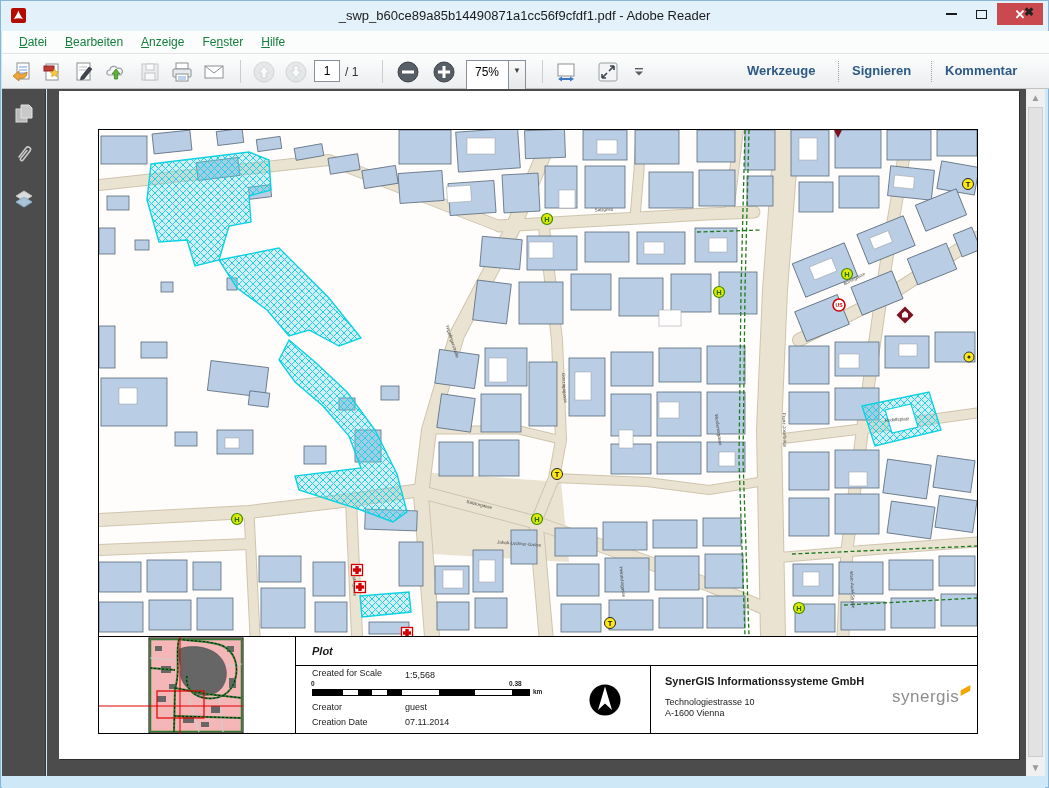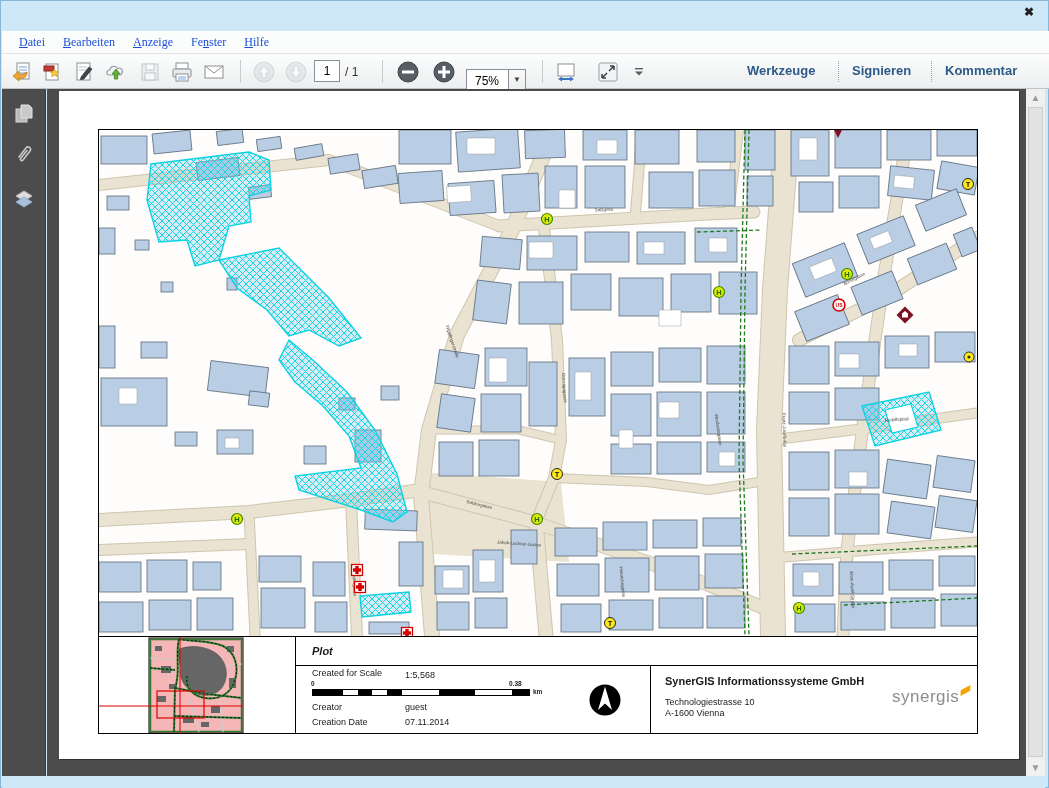--- a/index.html
+++ b/index.html
@@ -12,30 +12,30 @@
   #window-title { position:absolute; left:0; top:7px; width:100%; text-align:center; font-size:13px; color:#1b1b1b; }
   .win-btn { position:absolute; top:2px; height:22px; display:flex; align-items:center; justify-content:center; cursor:default; }
   #btn-min { left:936px; width:28px; }
   #btn-max { left:966px; width:28px; }
   #btn-close { left:996px; width:46px; background:#c9494e; color:#fff; font-size:13px; font-weight:bold; }
   .glyph-min { width:11px; height:2px; background:#1b1b1b; }
   .glyph-max { width:11px; height:9px; border:1.5px solid #1b1b1b; }
 
   
   #menubar { position:absolute; left:1px; top:30px; width:1047px; height:23px; background:#fbfcfc; border-bottom:1px solid #e3e3e3; display:flex; align-items:center; padding-left:8px; }
-  .menu-item { font-size:12px; color:#1d4ed8; padding:3px 9px; cursor:default;font-family:Liberation Serif, serif; }
+  .menu-item { font-size:12px; color:#15803d; padding:3px 9px; cursor:default; }
   #menu-close-x { position:absolute; right:14px; top:4px; font-size:12px; font-weight:bold; color:#222; }
 
   
   #toolbar { position:absolute; left:1px; top:53px; width:1047px; height:35px; background:linear-gradient(#fdfdfd,#eceeef); border-bottom:1px solid #bfc3c6; }
   .tb-btn { position:absolute; top:4px; width:28px; height:27px; display:flex; align-items:center; justify-content:center; border-radius:2px; }
   .tb-sep { position:absolute; top:6px; width:1px; height:23px; background:#c9cdd0; }
   #page-input { position:absolute; left:312px; top:6px; width:26px; height:22px; border:1px solid #8a9099; text-align:center; font-size:12px; background:#fff; }
   #page-total { position:absolute; left:343px; top:11px; font-size:12px; color:#333; }
-  #zoom-box { position:absolute; left:464px; top:15px; width:60px; height:32px; border:1px solid #8a9099; background:#fff; font-size:12px; }
+  #zoom-box { position:absolute; left:464px; top:6px; width:60px; height:32px; border:1px solid #8a9099; background:#fff; font-size:12px; }
   #zoom-value { position:absolute; left:8px; top:4px; }
   #zoom-drop { position:absolute; right:0; top:0; width:17px; height:100%; border-left:1px solid #8a9099; background:linear-gradient(#fafafa,#e4e6e8); text-align:center; font-size:8px; color:#444; line-height:20px; }
   .tb-text { position:absolute; top:9px; font-size:13px; font-weight:bold; color:#2d5a87; cursor:default; }
   .tb-dotsep { position:absolute; top:7px; width:0; height:21px; border-left:1px dotted #9aa0a5; }
 
   
   #sidebar { position:absolute; left:1px; top:88px; width:44px; height:687px; background:#4c4c4c; border-right:1px solid #3a3a3a; }
   .side-icon { position:absolute; left:11px; width:22px; height:22px; }
   #canvas { position:absolute; left:46px; top:88px; width:979px; height:687px; background:#4c4c4c; }
   #page { position:absolute; left:12px; top:2px; width:960px; height:668px; background:#fff; box-shadow:1px 1px 0 #2e2e2e; }
@@ -66,20 +66,36 @@
   #addr1 { position:absolute; left:566px; top:60px; }
   #addr2 { position:absolute; left:566px; top:71px; }
   #logo { position:absolute; left:793px; top:50px; font-size:17px; color:#8d8d8d; letter-spacing:0.5px; }
   #logo-swoosh { position:absolute; right:-12px; top:1px; width:11px; height:5px; background:#f5a500; transform:rotate(-28deg) skewX(-30deg); }
 </style>
 </head>
 <body>
 
 <div id="window">
 
+  <div id="titlebar">
+    <svg id="app-icon" viewBox="0 0 17 17">
+      <rect x="1" y="1" width="15" height="15" rx="2" fill="#b30b00"></rect>
+      <path d="M4,12 C6,9 8,5 8.5,3.5 C9,5.5 11,10 13,12 C10.5,11 6.5,11 4,12 Z" fill="#fff"></path>
+    </svg>
+    <div id="window-title">_swp_b60ce89a85b14490871a1cc56f9cfdf1.pdf - Adobe Reader</div>
+    <div id="btn-min" class="win-btn">
+        <div class="glyph-min"></div>
+      </div>
+    <div id="btn-max" class="win-btn">
+        <div class="glyph-max"></div>
+      </div>
+    <div id="btn-close" class="win-btn">
+        <span>✕</span>
+      </div>
+  </div>
 
   <div id="menubar">
       <span class="menu-item"><u>D</u>atei</span>
       <span class="menu-item"><u>B</u>earbeiten</span>
       <span class="menu-item"><u>A</u>nzeige</span>
       <span class="menu-item">Fe<u>n</u>ster</span>
       <span class="menu-item"><u>H</u>ilfe</span>
     </div>
   <div id="menu-close-x">✖</div>
 

